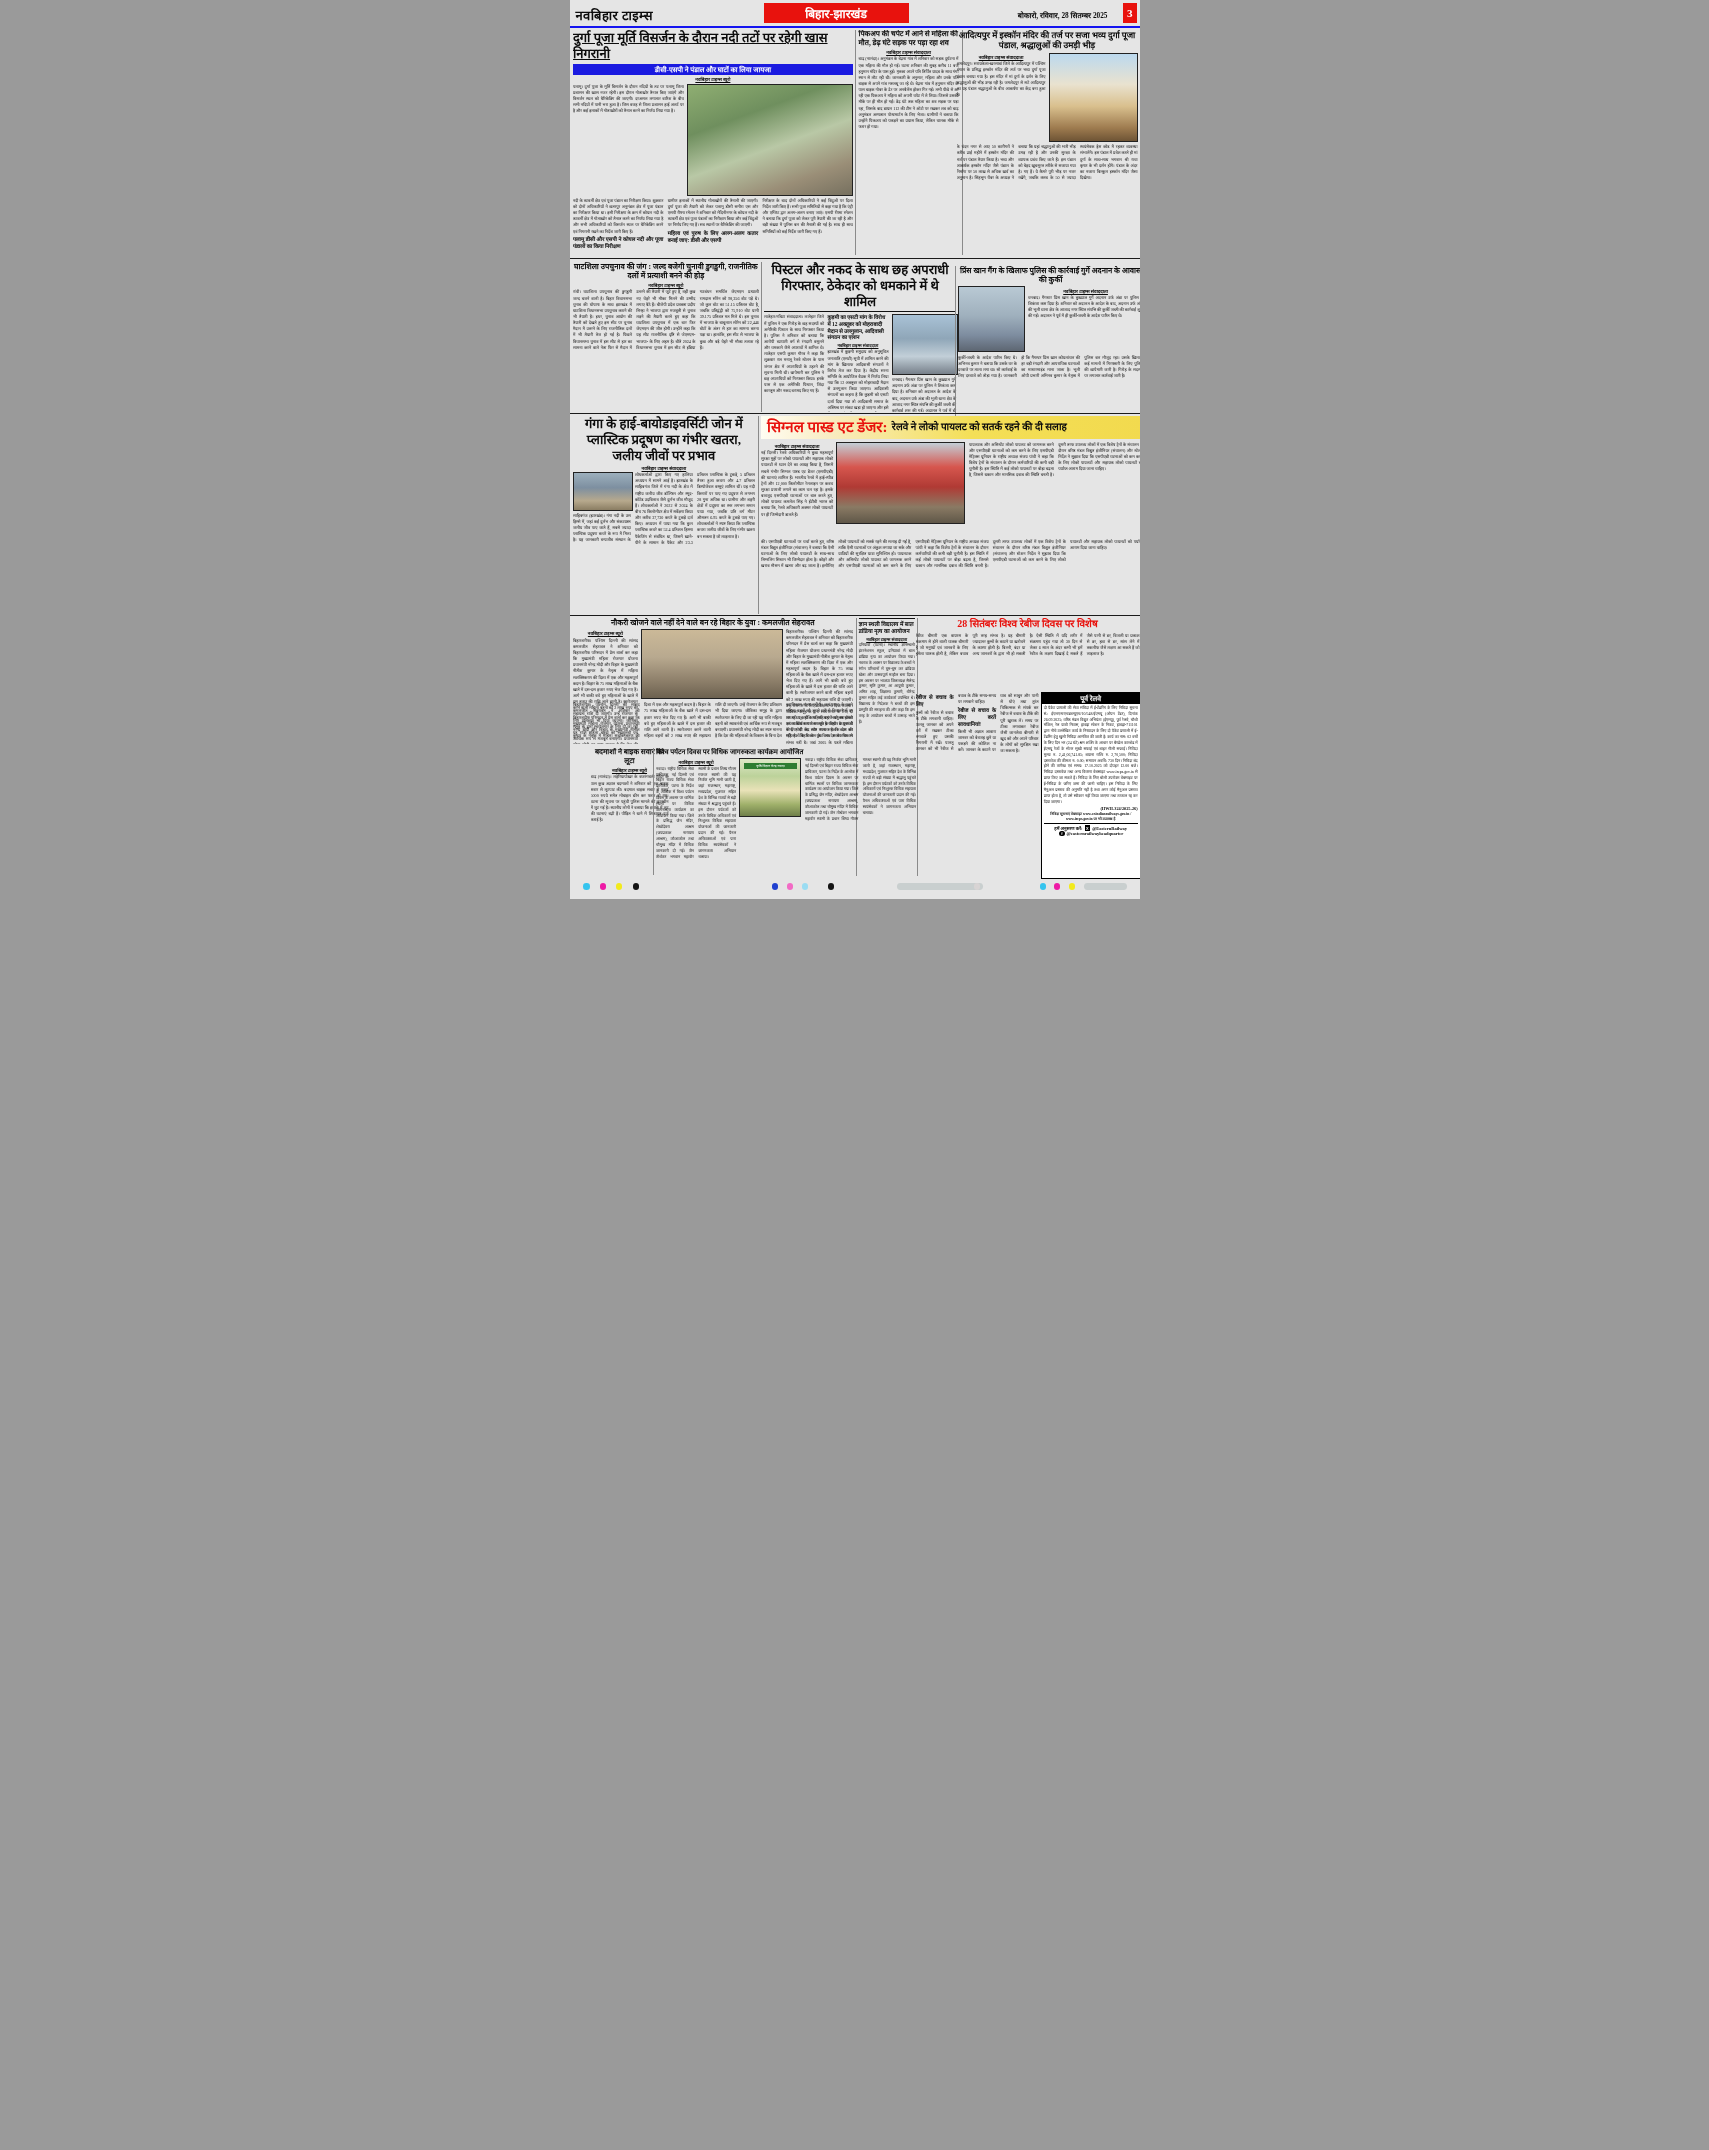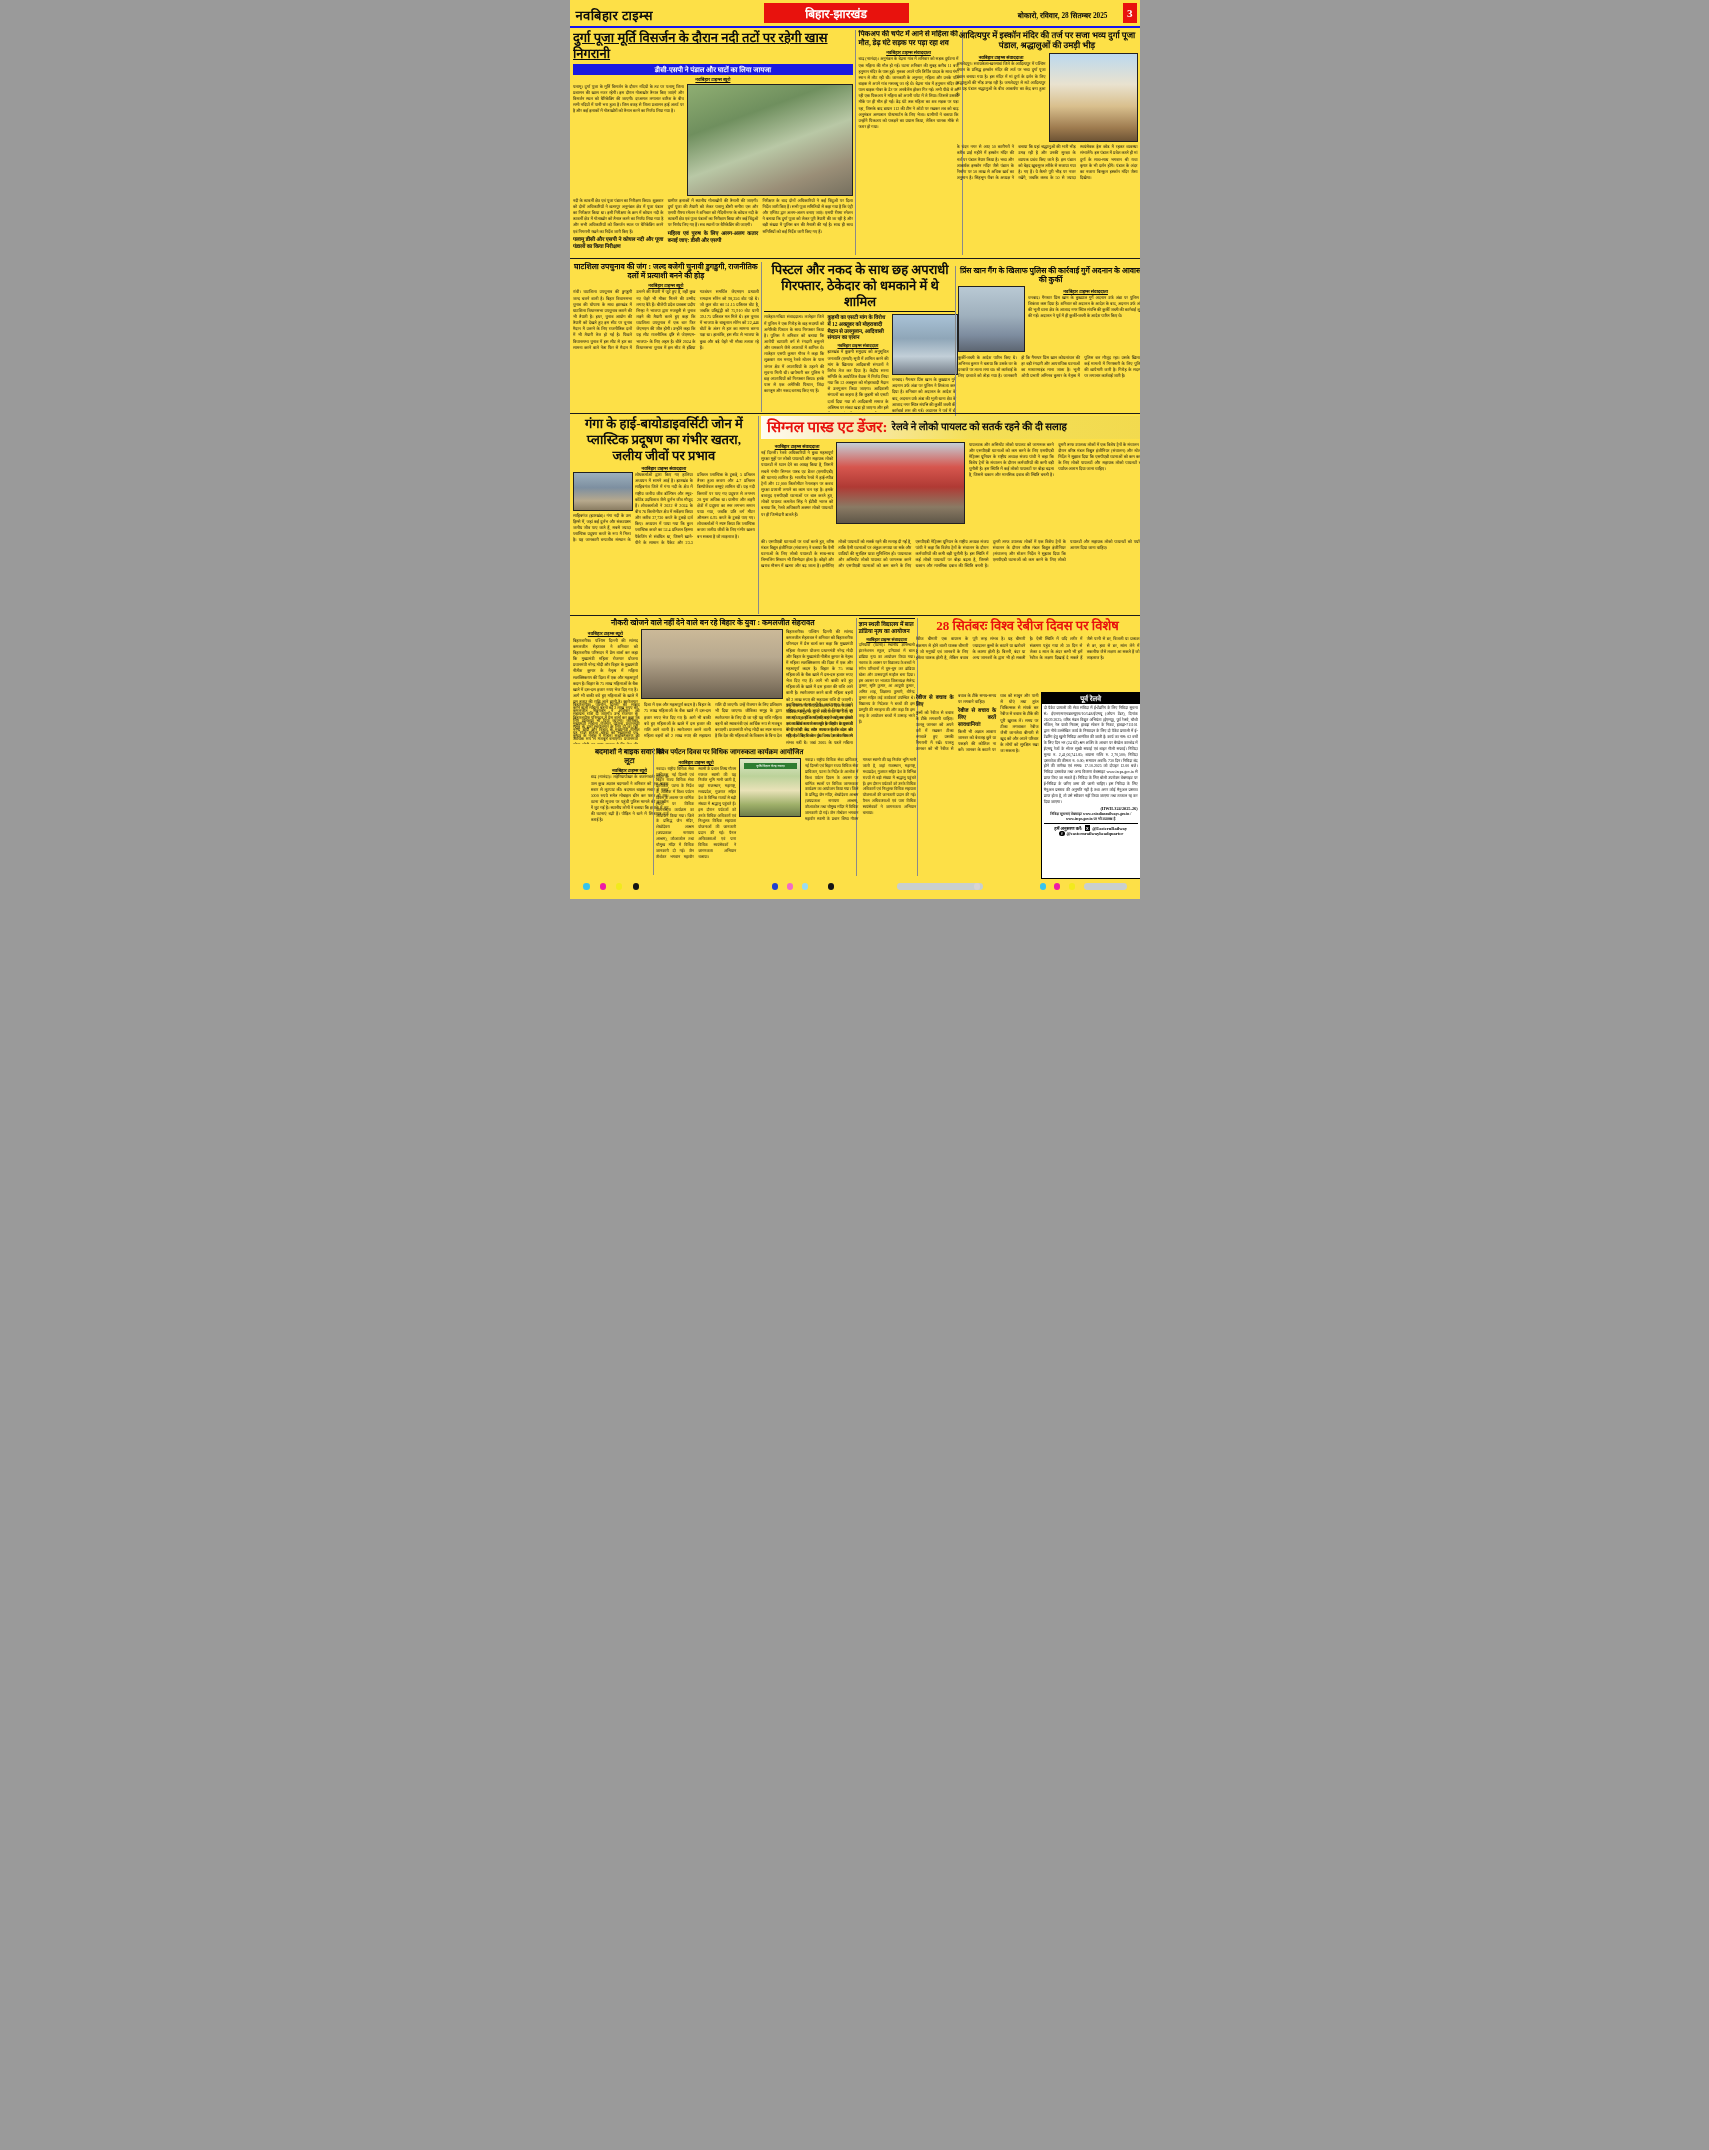--- a/index.html
+++ b/index.html
@@ -1,16 +1,16 @@
 <!DOCTYPE html>
 <html lang="hi" style="font-size:6.9px"><head>
 <meta charset="utf-8">
 <style>
   html,body{margin:0;padding:0;background:#9a9a9a;}
-  .sheet{position:relative;width:570px;height:899px;background:#fde047;margin:0 auto;
+  .sheet{position:relative;width:570px;height:899px;background:#e5e5e5;margin:0 auto;
          font-family:"Liberation Serif","DejaVu Serif",serif;color:#0c0c0c;overflow:hidden;}
   
   .masthead{position:absolute;left:6px;top:6px;font-size:13px;font-weight:bold;letter-spacing:0.4px;}
   .section-box{position:absolute;left:194px;top:3.4px;width:145px;height:20px;background:#e8120d;
                color:#fff;font-size:12px;font-weight:bold;display:flex;align-items:center;justify-content:center;}
   .edition{position:absolute;left:366px;top:10.3px;width:172px;text-align:right;font-size:7.3px;font-weight:bold;}
   .pagenum-box{position:absolute;left:553px;top:3.4px;width:14.6px;height:20px;background:#e8120d;color:#fff;
                font-size:11.2px;font-weight:bold;display:flex;align-items:center;justify-content:center;}
   .blue-rule{position:absolute;left:0;top:26px;width:570px;height:1.7px;background:#1414f0;}
   
@@ -171,21 +171,21 @@
     <div class="bd cols4" style="margin-top:2.2px;height:41px;">बिहारशरीफ। पश्चिम दिल्ली की सांसद कमलजीत सेहरावत ने शनिवार को बिहारशरीफ परिसदन में प्रेस वार्ता कर कहा कि मुख्यमंत्री महिला रोजगार योजना प्रधानमंत्री नरेन्द्र मोदी और बिहार के मुख्यमंत्री नीतीश कुमार के नेतृत्व में महिला सशक्तिकरण की दिशा में एक और महत्वपूर्ण कदम है। बिहार के 75 लाख महिलाओं के बैंक खाते में दस-दस हजार रुपए भेज दिए गए हैं। आगे भी बाकी बचे हुए महिलाओं के खाते में दस हजार की राशि आने वाली है। स्वरोजगार करने वाली महिला बहनों को 2 लाख रुपए की सहायता राशि दी जाएगी। उन्हें रोजगार के लिए प्रशिक्षण भी दिया जाएगा। जीविका समूह के द्वारा स्वरोजगार के लिए दी जा रही यह राशि महिला बहनों को स्वावलंबी एवं आर्थिक रूप से मजबूत बनाएगी। प्रधानमंत्री नरेन्द्र मोदी का स्पष्ट मानना है कि देश की महिलाओं के विकास के बिना देश का विकास संभव नहीं है। जहां 2005 के पहले महिला बहनों को अपने घरों से निकलने में डर लगता था, वहीं आज महिलाएं भयमुक्त होकर अपना कार्यकलाप कर रही हैं। बिहार के युवाओं के लिए भी केंद्र और राज्य सरकार काम कर रही है। बिहार के युवा अब स्वरोजगार से जुड़कर नौकरी खोजने वाले नहीं, नौकरी देने वाले बन रहे हैं।</div>
   </div>
 
   <div class="blk vl" style="left:286px;top:618px;width:56px;height:258px;padding:0 2.2px;border-right:0.4px solid #8a8a8a;">
     <div class="hl" style="font-size:5.8px;border-top:1.7px double #111;padding-top:1.7px;">ज्ञान स्थली विद्यालय में बाल डांडिया नृत्य का आयोजन</div>
     <div class="by" style="font-size:4.3px;">नवबिहार टाइम्स संवाददाता</div>
     <div class="bd" style="font-size:3.9px;height:215px;">दनियावां (पटना)। स्थानीय ज्ञानस्थली इंटरनेशनल स्कूल, दनियावां में बाल डांडिया नृत्य का आयोजन किया गया। नवरात्र के अवसर पर विद्यालय के बच्चों ने रंगीन परिधानों में घूम-घूम कर डांडिया खेला और उत्सवपूर्ण माहौल बना दिया। इस अवसर पर भाजपा जिलाध्यक्ष सैलेन्द्र कुमार, सृष्टि कुमार, आ आयुषी कुमार, अमित शाह, जिज्ञासा कुमारी, धीरेन्द्र कुमार सहित कई कार्यकर्ता उपस्थित थे। विद्यालय के निदेशक ने बच्चों की इस प्रस्तुति की सराहना की और कहा कि इस तरह के आयोजन बच्चों में उत्साह भरते हैं।</div>
   </div>
 
   <div class="blk" style="left:346px;top:618px;width:224px;height:74px;">
-    <div class="hl red" style="font-size:13px;text-align:center;">28 सितंबरः विश्व रेबीज दिवस पर विशेष</div>
+    <div class="hl red" style="font-size:10px;text-align:center;">28 सितंबरः विश्व रेबीज दिवस पर विशेष</div>
     <div class="bd cols4" style="margin-top:2.6px;height:58px;">रेबीज बीमारी एक वायरस के संक्रमण से होने वाली घातक बीमारी है जो मनुष्यों एवं जानवरों के लिए हमेशा घातक होती है, लेकिन बचाव पूरी तरह संभव है। यह बीमारी ज्यादातर कुत्तों के काटने या खरोचने के कारण होती है। बिल्ली, बंदर या अन्य जानवरों के द्वारा भी हो सकती है। ऐसी स्थिति में यदि शरीर में संक्रमण पहुंच गया तो 30 दिन से लेकर 6 साल के अंदर कभी भी हमें रेबीज के लक्षण दिखाई दे सकते हैं जैसे पानी से डर, बिजली या प्रकाश से डर, हवा से डर, सांस लेने में तकलीफ जैसे लक्षण आ सकते हैं जो लाइलाज है।</div>
   </div>
 
   <div class="blk" style="left:346px;top:693px;width:123px;height:181px;">
     <div class="bd cols3" style="height:181px;">
       <span class="cross">रेबीज से बचाव के लिए</span>
       <span>कुत्तों को रेबीज से बचाव के टीके लगवानी चाहिए। पालतू जानवर को अपने घरों में रखकर टीका लगवाते हुए उसकी निगरानी में रखें। पालतू जानवर को भी रेबीज से बचाव के टीके समय-समय पर लगवाने चाहिए।</span>
       <span class="cross">रेबीज से बचाव के लिए बरतें सावधानियांः</span>
       <span>किसी भी अज्ञात आवारा जानवर को बेवजह छूने या पकड़ने की कोशिश ना करें। जानवर के काटने पर घाव को साबुन और पानी से धोएं तथा तुरंत चिकित्सक से संपर्क कर रेबीज से बचाव के टीके की पूरी खुराक लें। समय पर टीका लगवाकर रेबीज जैसी जानलेवा बीमारी से खुद को और अपने परिवार के लोगों को सुरक्षित रखा जा सकता है।</span>
     </div>

